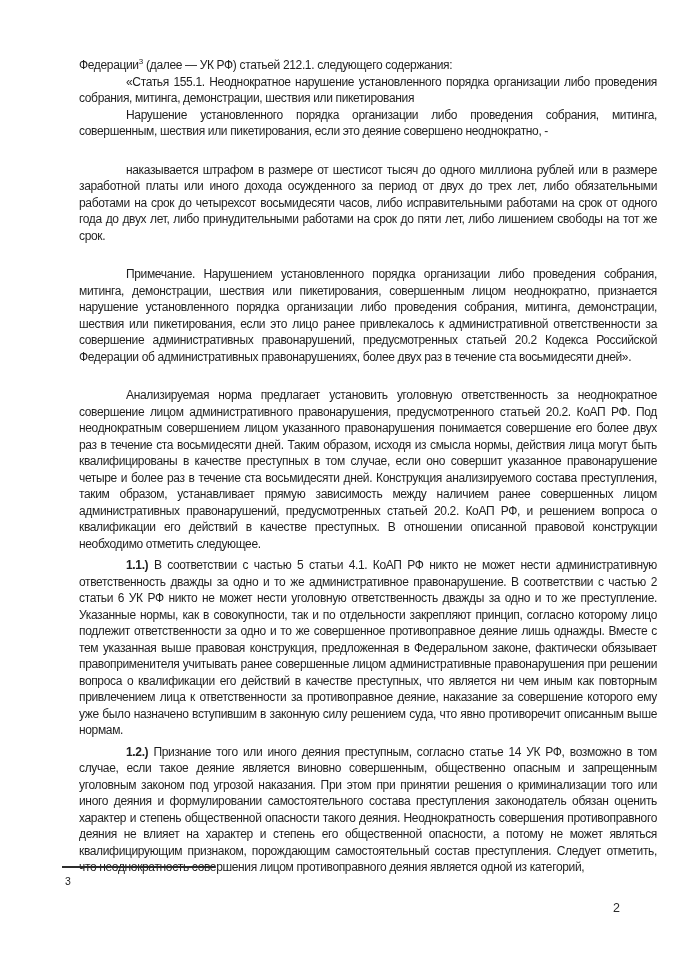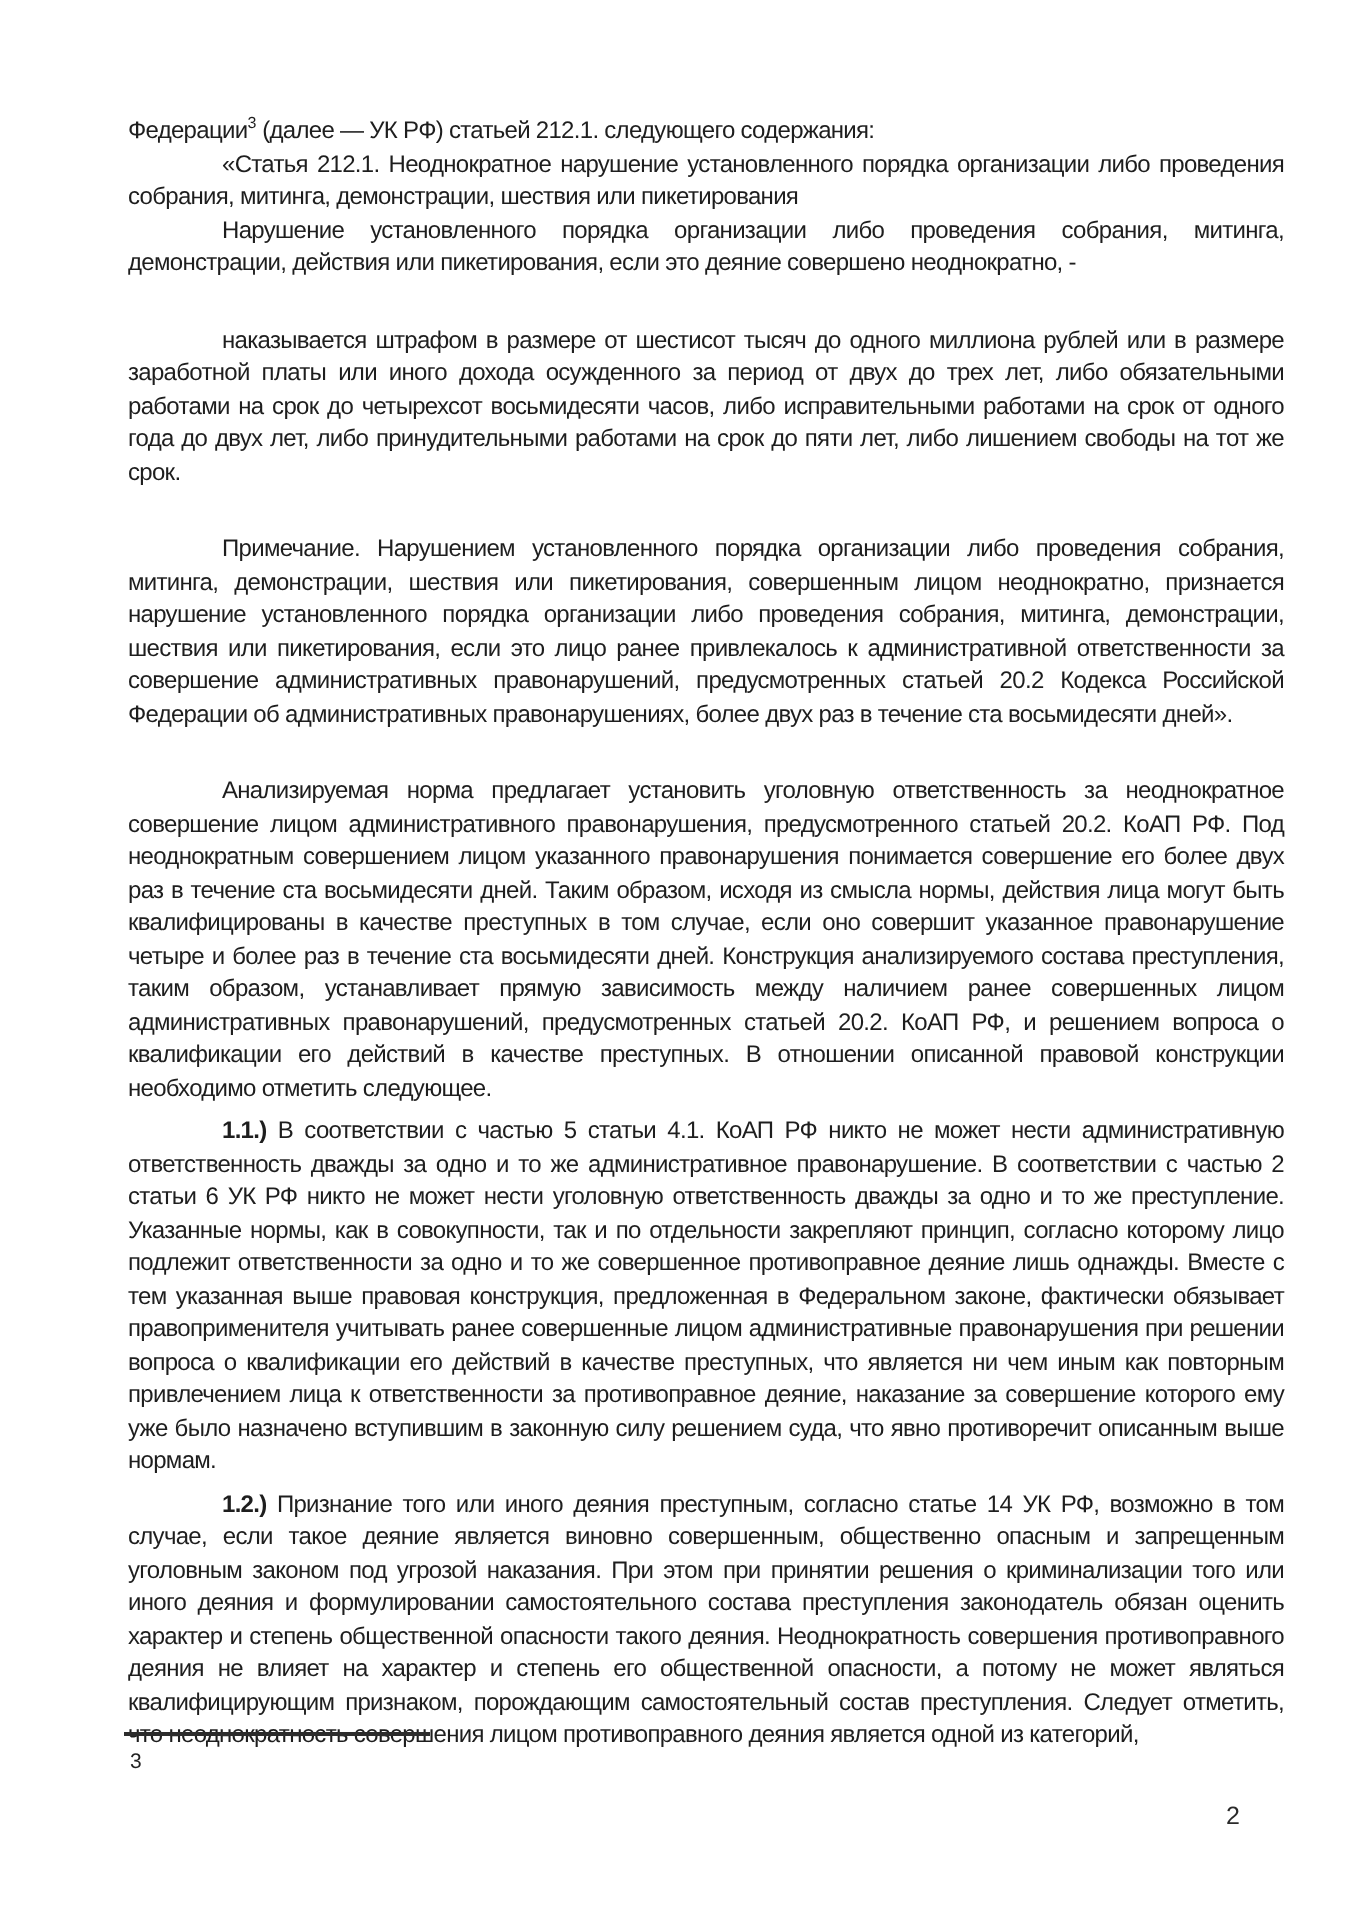--- a/index.html
+++ b/index.html
@@ -12,21 +12,21 @@
     width: 678px;
     height: 960px;
     background: #ffffff;
     overflow: hidden;
     font-family: "Liberation Sans", sans-serif;
     color: #1e1e1e;
   }
   .doc-body {
     position: absolute;
     top: 57px;
-    left: 64px;
+    left: 79px;
     width: 578px;
     font-size: 12px;
     line-height: 16.5px;
     letter-spacing: -0.35px;
     text-align: justify;
   }
   p.para { margin: 0; }
   p.indent { text-indent: 47px; }
   p.gap-line { margin-top: 22px; }
   p.gap-section { margin-top: 5px; }
@@ -72,22 +72,22 @@
     color: #2a2a2a;
   }
 </style>
 </head>
 <body>
 
 <div class="page">
 
   <div class="doc-body">
       <p class="para"><span>Федерации</span><sup>3</sup><span> (далее — УК РФ) статьей 212.1. следующего содержания:</span></p>
-      <p class="para indent"><span>«Статья 212.1. Неоднократное нарушение установленного порядка организации либо проведения собрания, митинга, демонстрации, шествия или пикетирования</span></p>
-      <p class="para indent"><span>Нарушение установленного порядка организации либо проведения собрания, митинга, демонстрации, действия или пикетирования, если это деяние совершено неоднократно, -</span></p>
+      <p class="para indent"><span>«Статья 155.1. Неоднократное нарушение установленного порядка организации либо проведения собрания, митинга, демонстрации, шествия или пикетирования</span></p>
+      <p class="para indent"><span>Нарушение установленного порядка организации либо проведения собрания, митинга, совершенным, шествия или пикетирования, если это деяние совершено неоднократно, -</span></p>
       <p class="para indent gap-line"><span>наказывается штрафом в размере от шестисот тысяч до одного миллиона рублей или в размере заработной платы или иного дохода осужденного за период от двух до трех лет, либо обязательными работами на срок до четырехсот восьмидесяти часов, либо исправительными работами на срок от одного года до двух лет, либо принудительными работами на срок до пяти лет, либо лишением свободы на тот же срок.</span></p>
       <p class="para indent gap-line"><span>Примечание. Нарушением установленного порядка организации либо проведения собрания, митинга, демонстрации, шествия или пикетирования, совершенным лицом неоднократно, признается нарушение установленного порядка организации либо проведения собрания, митинга, демонстрации, шествия или пикетирования, если это лицо ранее привлекалось к административной ответственности за совершение административных правонарушений, предусмотренных статьей 20.2 Кодекса Российской Федерации об административных правонарушениях, более двух раз в течение ста восьмидесяти дней».</span></p>
       <p class="para indent gap-line"><span>Анализируемая норма предлагает установить уголовную ответственность за неоднократное совершение лицом административного правонарушения, предусмотренного статьей 20.2. КоАП РФ. Под неоднократным совершением лицом указанного правонарушения понимается совершение его более двух раз в течение ста восьмидесяти дней. Таким образом, исходя из смысла нормы, действия лица могут быть квалифицированы в качестве преступных в том случае, если оно совершит указанное правонарушение четыре и более раз в течение ста восьмидесяти дней. Конструкция анализируемого состава преступления, таким образом, устанавливает прямую зависимость между наличием ранее совершенных лицом административных правонарушений, предусмотренных статьей 20.2. КоАП РФ, и решением вопроса о квалификации его действий в качестве преступных. В отношении описанной правовой конструкции необходимо отметить следующее.</span></p>
       <p class="para indent gap-section"><b>1.1.)</b><span> В соответствии с частью 5 статьи 4.1. КоАП РФ никто не может нести административную ответственность дважды за одно и то же административное правонарушение. В соответствии с частью 2 статьи 6 УК РФ никто не может нести уголовную ответственность дважды за одно и то же преступление. Указанные нормы, как в совокупности, так и по отдельности закрепляют принцип, согласно которому лицо подлежит ответственности за одно и то же совершенное противоправное деяние лишь однажды. Вместе с тем указанная выше правовая конструкция, предложенная в Федеральном законе, фактически обязывает правоприменителя учитывать ранее совершенные лицом административные правонарушения при решении вопроса о квалификации его действий в качестве преступных, что является ни чем иным как повторным привлечением лица к ответственности за противоправное деяние, наказание за совершение которого ему уже было назначено вступившим в законную силу решением суда, что явно противоречит описанным выше нормам.</span></p>
       <p class="para indent gap-section"><b>1.2.)</b><span> Признание того или иного деяния преступным, согласно статье 14 УК РФ, возможно в том случае, если такое деяние является виновно совершенным, общественно опасным и запрещенным уголовным законом под угрозой наказания. При этом при принятии решения о криминализации того или иного деяния и формулировании самостоятельного состава преступления законодатель обязан оценить характер и степень общественной опасности такого деяния. Неоднократность совершения противоправного деяния не влияет на характер и степень его общественной опасности, а потому не может являться квалифицирующим признаком, порождающим самостоятельный состав преступления. Следует отметить, что неоднократность совершения лицом противоправного деяния является одной из категорий,</span></p>
     </div>
 
   <div class="footnote-block">
     <div class="fn-rule"></div>
     <div class="footnote">

